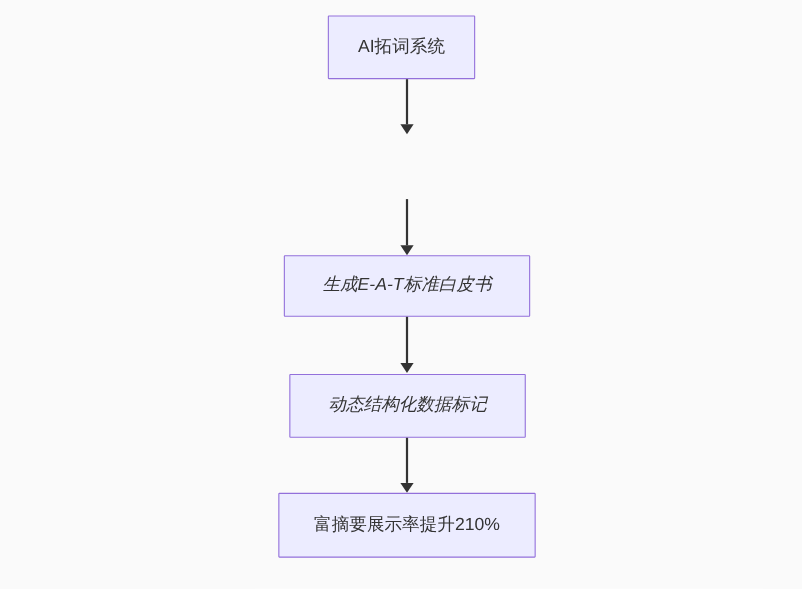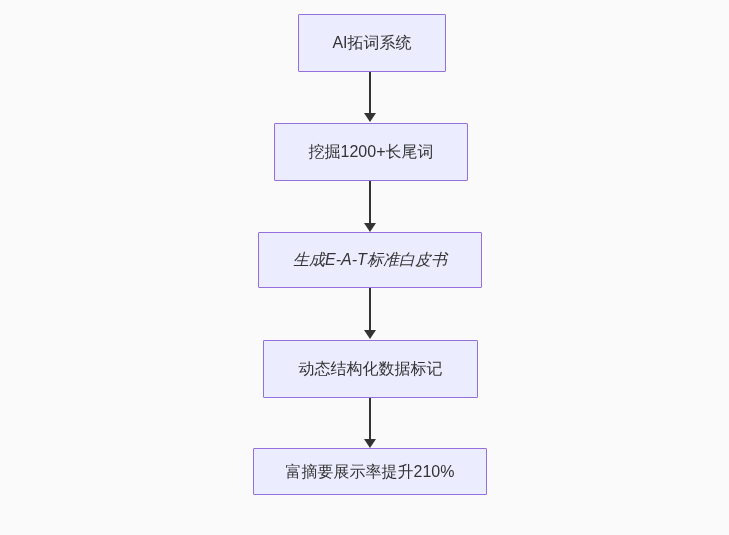--- a/index.html
+++ b/index.html
@@ -36,25 +36,25 @@
   }
   .edge-head {
     position: absolute;
     width: 0;
     height: 0;
     border-left: 6px solid transparent;
     border-right: 6px solid transparent;
     border-top: 9px solid #333333;
   }
   
-  .n1 { left: 298px; top: 14px;  width: 148px; height: 58px; }
+  .n1 { left: 298px; top: 14px;  width: 134px; height: 58px; }
   .n2 { left: 274px; top: 123px; width: 194px; height: 58px; }
   .n3 { left: 258px; top: 232px; width: 224px; height: 56px; font-style: italic; }
-  .n4 { left: 263px; top: 340px; width: 215px; height: 58px; }
-  .n5 { left: 253px; top: 448px; width: 234px; height: 47px; }
+  .n4 { left: 263px; top: 340px; width: 215px; height: 58px; font-style: italic; }
+  .n5 { left: 253px; top: 448px; width: 234px; height: 59px; }
   
   .e1-line { left: 369px; top: 72px;  height: 41px; }
   .e1-head { left: 364px; top: 113px; }
   .e2-line { left: 369px; top: 181px; height: 42px; }
   .e2-head { left: 364px; top: 223px; }
   .e3-line { left: 369px; top: 288px; height: 42px; }
   .e3-head { left: 364px; top: 330px; }
   .e4-line { left: 369px; top: 398px; height: 41px; }
   .e4-head { left: 364px; top: 439px; }
 </style>
@@ -63,23 +63,20 @@
 
 <div class="canvas">
 
   <div class="node n1">
     <span>AI拓词系统</span>
   </div>
 
   <div class="edge-line e1-line"></div>
   <div class="edge-head e1-head"></div>
 
-  <div class="node n2">
-    <span>挖掘1200+长尾词</span>
-  </div>
 
   <div class="edge-line e2-line"></div>
   <div class="edge-head e2-head"></div>
 
   <div class="node n3">
     <span>生成E-A-T标准白皮书</span>
   </div>
 
   <div class="edge-line e3-line"></div>
   <div class="edge-head e3-head"></div>

